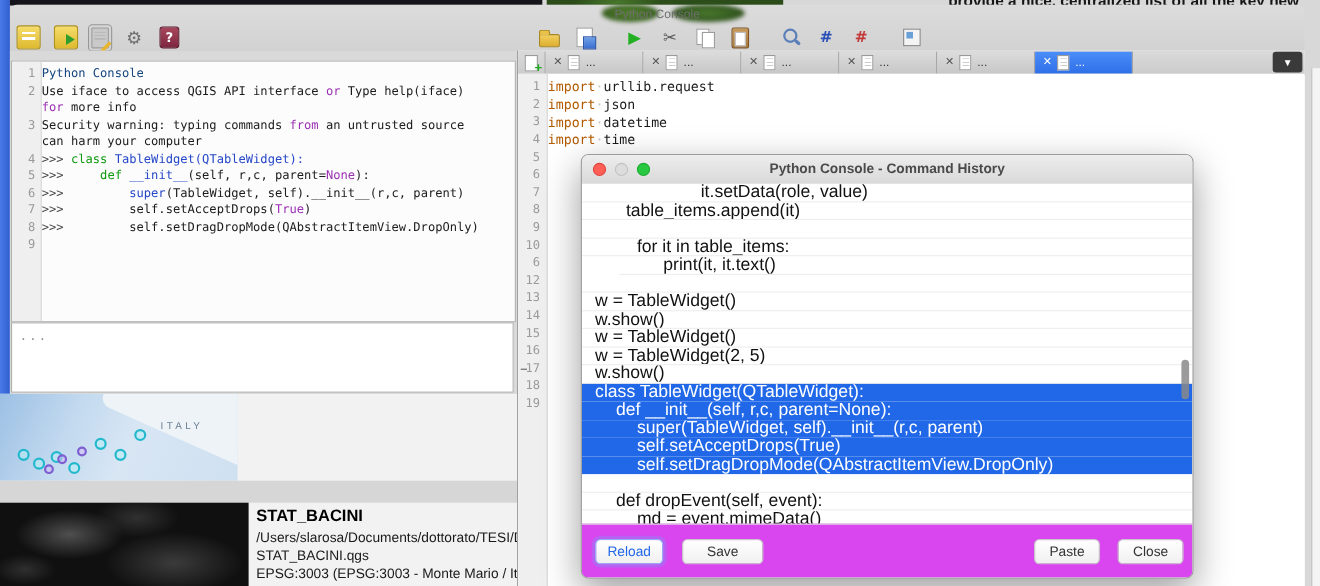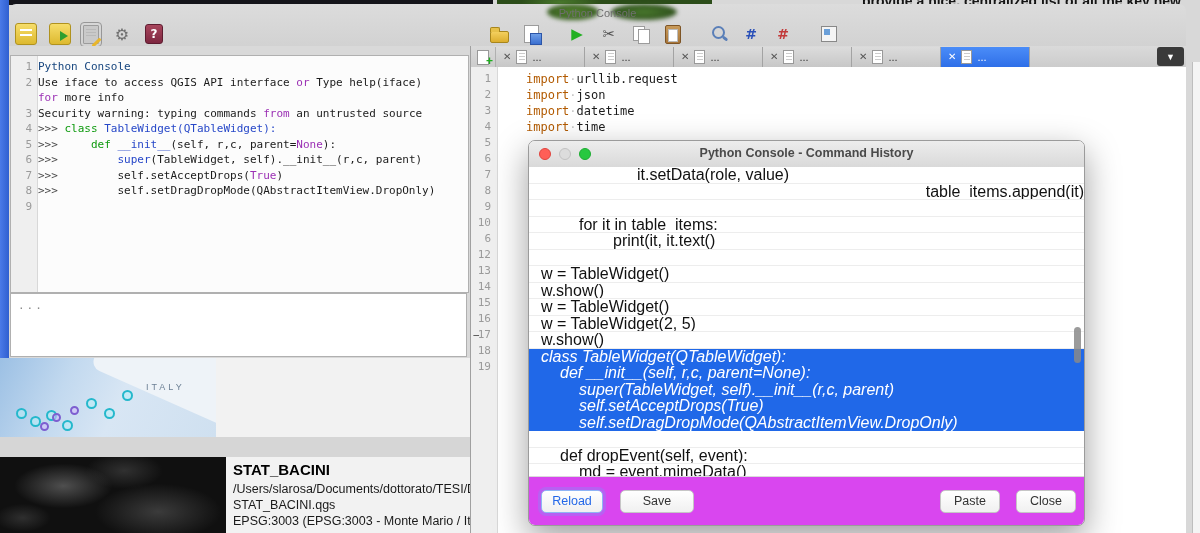--- a/index.html
+++ b/index.html
@@ -128,40 +128,40 @@
     background-image:repeating-linear-gradient(#ccc 0 1px,rgba(0,0,0,0) 1px 3px);background-size:70% 60%;
     background-repeat:no-repeat;background-position:center;}
   .tab-label{overflow:hidden;white-space:nowrap;}
   #tab-overflow{position:absolute;right:2px;top:1px;width:27px;height:19px;background:#3a3a3a;border-radius:3px;
     display:flex;align-items:center;justify-content:center;color:#fff;font-size:9px;}
   #editor-region{position:absolute;left:0;top:21px;right:0;bottom:0;background:#fff;overflow:hidden;}
   #editor-region .gutter-bg{width:26px;}
   #editor-lines{position:absolute;left:0;top:4px;right:0;}
   .erow{height:16px;line-height:16px;font-size:12px;white-space:pre;display:flex;}
   .erow .ln{display:inline-block;width:20px;padding-right:7px;text-align:right;color:#9a9a9a;font-size:11px;flex:0 0 auto;}
-  .erow .codeline{white-space:pre;margin-left:28px;}
+  .erow .codeline{white-space:pre;}
   #fold-dash{position:absolute;left:2px;top:262px;font-size:11px;color:#555;z-index:3;}
 
   
   #dialog{position:absolute;left:528px;top:140px;width:557px;height:386px;z-index:30;
     background:#fff;border:1px solid #9b9b9b;border-radius:7px;
     box-shadow:0 12px 34px rgba(0,0,0,.38);overflow:hidden;box-sizing:border-box;}
   #dlg-titlebar{position:absolute;left:0;top:0;right:0;height:26px;
     background:linear-gradient(#ededed,#d9d9d9);border-bottom:1px solid #b8b8b8;}
   .lights{position:absolute;left:10px;top:7px;display:flex;gap:8px;}
   .light{width:12px;height:12px;border-radius:50%;}
   .l-red{background:#ff5f57;border:1px solid #e0443e;box-sizing:border-box;}
   .l-gray{background:#dcdcdc;border:1px solid #c2c2c2;box-sizing:border-box;}
   .l-green{background:#28c840;border:1px solid #1dad32;box-sizing:border-box;}
   #dlg-title{position:absolute;left:0;right:0;top:5px;text-align:center;font-size:12.5px;
     font-weight:bold;color:#4a4a4a;}
   #history-list{position:absolute;left:0;right:0;top:26px;bottom:48px;background:#fff;overflow:hidden;}
   .hrow{height:15.5px;line-height:15.5px;font-size:16px;color:#111;border-bottom:1px solid #ededed;
     white-space:pre;overflow:hidden;}
-  .hrow.sel{background:#2068e8;color:#fff;border-bottom:none;height:16.5px;line-height:16.5px;font-style:italic;}
+  .hrow.sel{background:#2068e8;color:#fff;border-bottom:none;height:16.5px;line-height:16.5px;}
   #dlg-scrollthumb{position:absolute;right:3px;top:186px;width:7px;height:36px;background:#8a8a8a;
     border-radius:4px;opacity:.85;}
   #dlg-buttons{position:absolute;left:0;right:0;bottom:0;height:48px;background:#d946ef;
     border-top:1px solid #dadada;}
   .dlg-btn{position:absolute;top:13px;height:23px;border-radius:5px;background:linear-gradient(#ffffff,#f0f0f0);
     border:1px solid #c6c6c6;font-size:12.5px;color:#333;text-align:center;line-height:21px;box-sizing:border-box;}
   #btn-reload{left:12px;width:62px;color:#2468e8;border-color:#8fb4f5;box-shadow:0 0 0 3px rgba(110,160,250,.30);}
   #btn-save{left:91px;width:74px;text-align:center;}
   #btn-paste{right:84px;width:60px;}
   #btn-close{right:8px;width:60px;}
@@ -229,20 +229,21 @@
   </div>
 
   <div id="console-panel">
     <div id="console-out">
       <div class="gutter-bg"></div>
       <div id="console-rows" class="mono">
           <div class="crow"><span class="ln">1</span><span class="codeline"><span class="sg-info">Python Console</span></span></div>
           <div class="crow"><span class="ln">2</span><span class="codeline"><span class="sg-pl">Use iface to access QGIS API interface </span><span class="sg-kw2">or</span><span class="sg-pl"> Type help(iface)</span></span></div>
           <div class="crow"><span class="ln"></span><span class="codeline"><span class="sg-kw2">for</span><span class="sg-pl"> more info</span></span></div>
           <div class="crow"><span class="ln">3</span><span class="codeline"><span class="sg-pl">Security warning: typing commands </span><span class="sg-kw2">from</span><span class="sg-pl"> an untrusted source</span></span></div>
+          <div class="crow"><span class="ln"></span><span class="codeline"><span class="sg-pl">can harm your computer</span></span></div>
           <div class="crow"><span class="ln">4</span><span class="codeline"><span class="sg-pr">&gt;&gt;&gt; </span><span class="sg-kw">class </span><span class="sg-cl">TableWidget(QTableWidget):</span></span></div>
           <div class="crow"><span class="ln">5</span><span class="codeline"><span class="sg-pr">&gt;&gt;&gt; </span><span class="sg-pl">    </span><span class="sg-kw">def </span><span class="sg-cl">__init__</span><span class="sg-pl">(self, r,c, parent=</span><span class="sg-kw2">None</span><span class="sg-pl">):</span></span></div>
           <div class="crow"><span class="ln">6</span><span class="codeline"><span class="sg-pr">&gt;&gt;&gt; </span><span class="sg-pl">        </span><span class="sg-cl">super</span><span class="sg-pl">(TableWidget, self).__init__(r,c, parent)</span></span></div>
           <div class="crow"><span class="ln">7</span><span class="codeline"><span class="sg-pr">&gt;&gt;&gt; </span><span class="sg-pl">        self.setAcceptDrops(</span><span class="sg-kw2">True</span><span class="sg-pl">)</span></span></div>
           <div class="crow"><span class="ln">8</span><span class="codeline"><span class="sg-pr">&gt;&gt;&gt; </span><span class="sg-pl">        self.setDragDropMode(QAbstractItemView.DropOnly)</span></span></div>
           <div class="crow"><span class="ln">9</span><span class="codeline"></span></div>
         </div>
     </div>
     <div id="console-in" class="mono">...</div>
   </div>
@@ -318,24 +319,24 @@
     <div id="dlg-titlebar">
       <div class="lights">
         <span class="light l-red"></span>
         <span class="light l-gray"></span>
         <span class="light l-green"></span>
       </div>
       <div id="dlg-title">Python Console - Command History</div>
     </div>
     <div id="history-list">
         <div class="hrow" style="padding-left: 108px;">it.setData(role, value)</div>
-        <div class="hrow" style="padding-left: 40px; text-align: right;">table_items.append(it)</div>
+        <div class="hrow" style="padding-left: 40px;">table_items.append(it)</div>
         <div class="hrow" style="padding-left: 12px;"></div>
         <div class="hrow" style="padding-left: 50px;">for it in table_items:</div>
-        <div class="hrow" style="padding-left: 84px;">print(it, it.text()</div>
+        <div class="hrow" style="padding-left: 40px; margin-left: 34px;">print(it, it.text()</div>
         <div class="hrow" style="padding-left: 12px;"></div>
         <div class="hrow" style="padding-left: 12px;">w = TableWidget()</div>
         <div class="hrow" style="padding-left: 12px;">w.show()</div>
         <div class="hrow" style="padding-left: 12px;">w = TableWidget()</div>
         <div class="hrow" style="padding-left: 12px;">w = TableWidget(2, 5)</div>
         <div class="hrow" style="padding-left: 12px;">w.show()</div>
         <div class="hrow sel" style="padding-left: 12px;">class TableWidget(QTableWidget):</div>
         <div class="hrow sel" style="padding-left: 31px;">def __init__(self, r,c, parent=None):</div>
         <div class="hrow sel" style="padding-left: 50px;">super(TableWidget, self).__init__(r,c, parent)</div>
         <div class="hrow sel" style="padding-left: 50px;">self.setAcceptDrops(True)</div>

